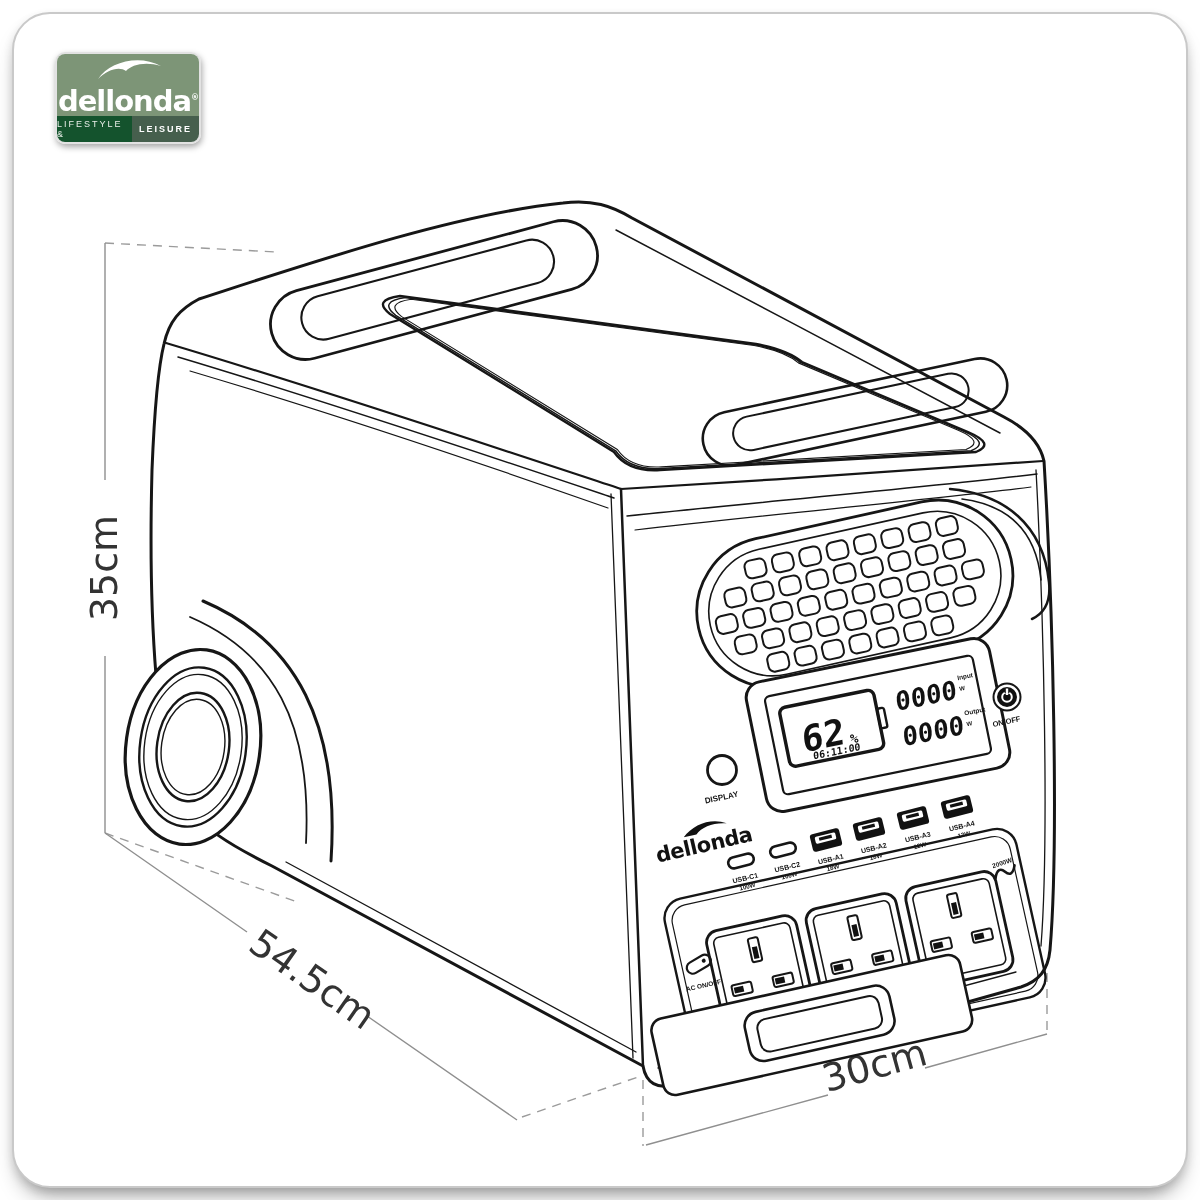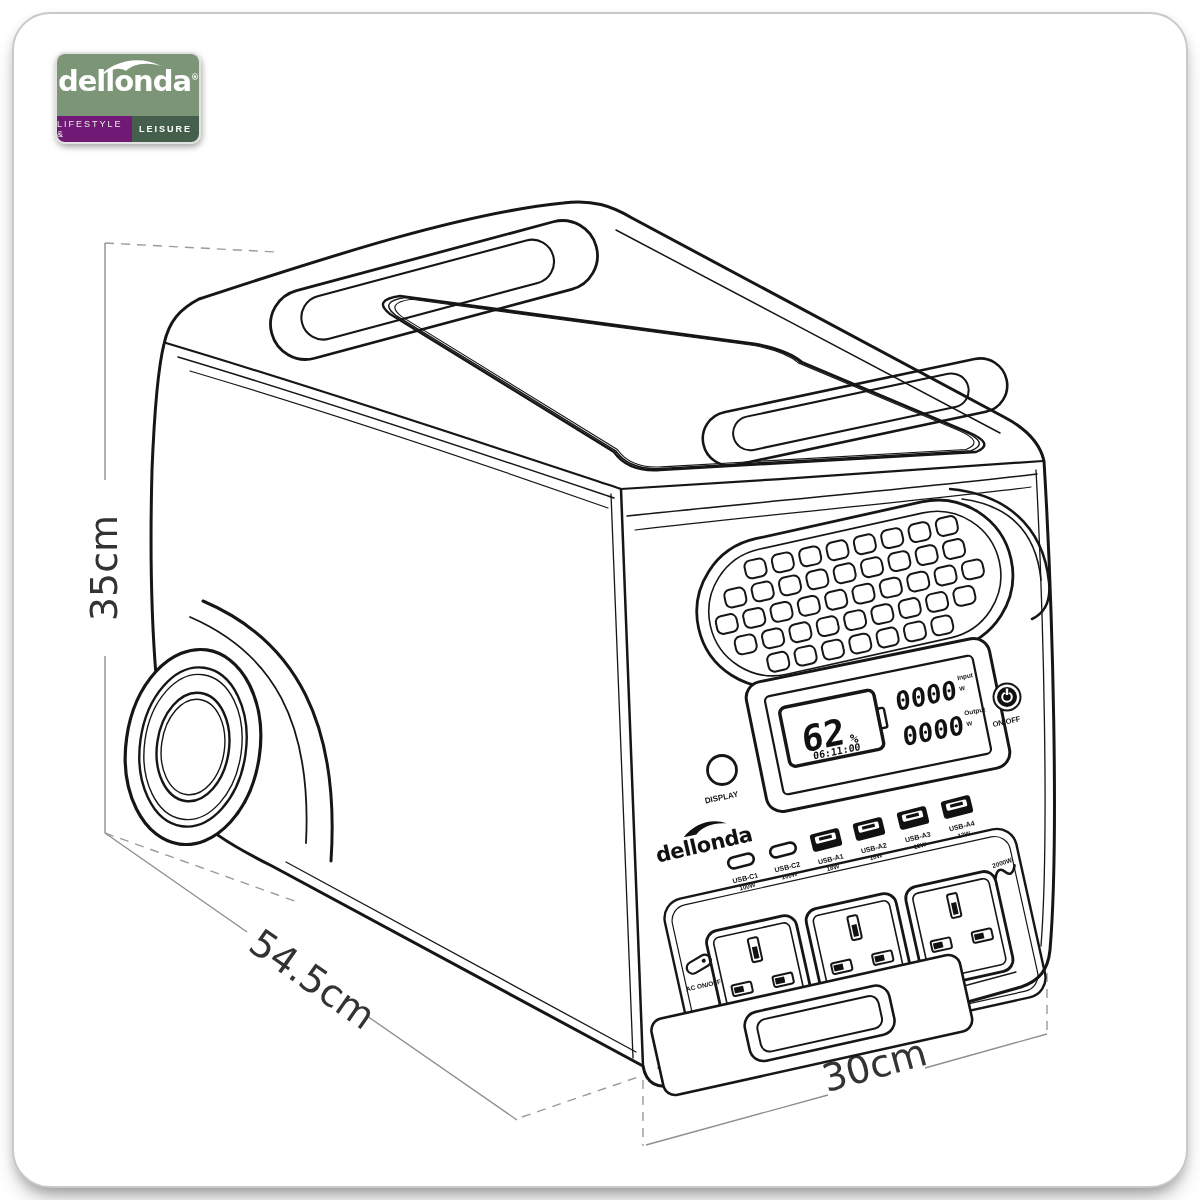--- a/index.html
+++ b/index.html
@@ -4,26 +4,26 @@
 <style>
   html,body{margin:0;padding:0;background:#fff;width:1200px;height:1200px;overflow:hidden;}
   .card{position:absolute;left:12px;top:12px;width:1172px;height:1172px;background:#fff;
         border:2px solid #c9c9c9;border-radius:38px;
         box-shadow:0 14px 22px -8px rgba(0,0,0,.38), 0 4px 10px rgba(0,0,0,.12);}
   
   .logo{position:absolute;left:55px;top:52px;width:142px;height:88px;border-radius:10px;
         overflow:hidden;border:2px solid #e2e2e2;box-shadow:1px 3px 6px rgba(0,0,0,.35);
         font-family:"DejaVu Sans",sans-serif;}
   .logo-main{position:relative;height:62px;background:#7d9577;display:flex;align-items:flex-end;justify-content:center;}
-  .logo-word{color:#fff;font-weight:bold;font-size:29px;letter-spacing:-1px;line-height:1;padding-bottom:20px;}
+  .logo-word{color:#fff;font-weight:bold;font-size:29px;letter-spacing:-1px;line-height:1;padding-bottom:0;}
   .logo-word sup{font-size:8px;vertical-align:super;}
   .logo-swoosh{position:absolute;top:3px;left:38px;}
   .logo-band{height:26px;display:flex;font-size:9px;letter-spacing:2px;align-items:stretch;
              font-family:"Liberation Sans",sans-serif;}
-  .band-left{flex:1;background:#701a75;color:#e9eee8;display:flex;align-items:center;justify-content:center;}
+  .band-left{flex:1;background:#14532d;color:#e9eee8;display:flex;align-items:center;justify-content:center;}
   .band-right{background:#465f4d;color:#fff;font-weight:bold;display:flex;align-items:center;padding:13px 7px;}
   
   svg text{user-select:none;}
   .ln{fill:none;stroke:#161616;stroke-linecap:round;stroke-linejoin:round;}
   .fw{fill:#ffffff;stroke:#161616;stroke-linecap:round;stroke-linejoin:round;}
   .dim{stroke:#8f8f8f;stroke-width:1.4;fill:none;}
   .dash{stroke:#9b9b9b;stroke-width:1.4;fill:none;stroke-dasharray:9 7;}
   .dimtxt{font-family:"DejaVu Sans",sans-serif;font-size:38px;fill:#333;}
   .lbl{font-family:"Liberation Sans",sans-serif;font-weight:bold;fill:#161616;}
   .seg{font-family:"DejaVu Sans Mono",monospace;font-weight:bold;fill:#111;}

